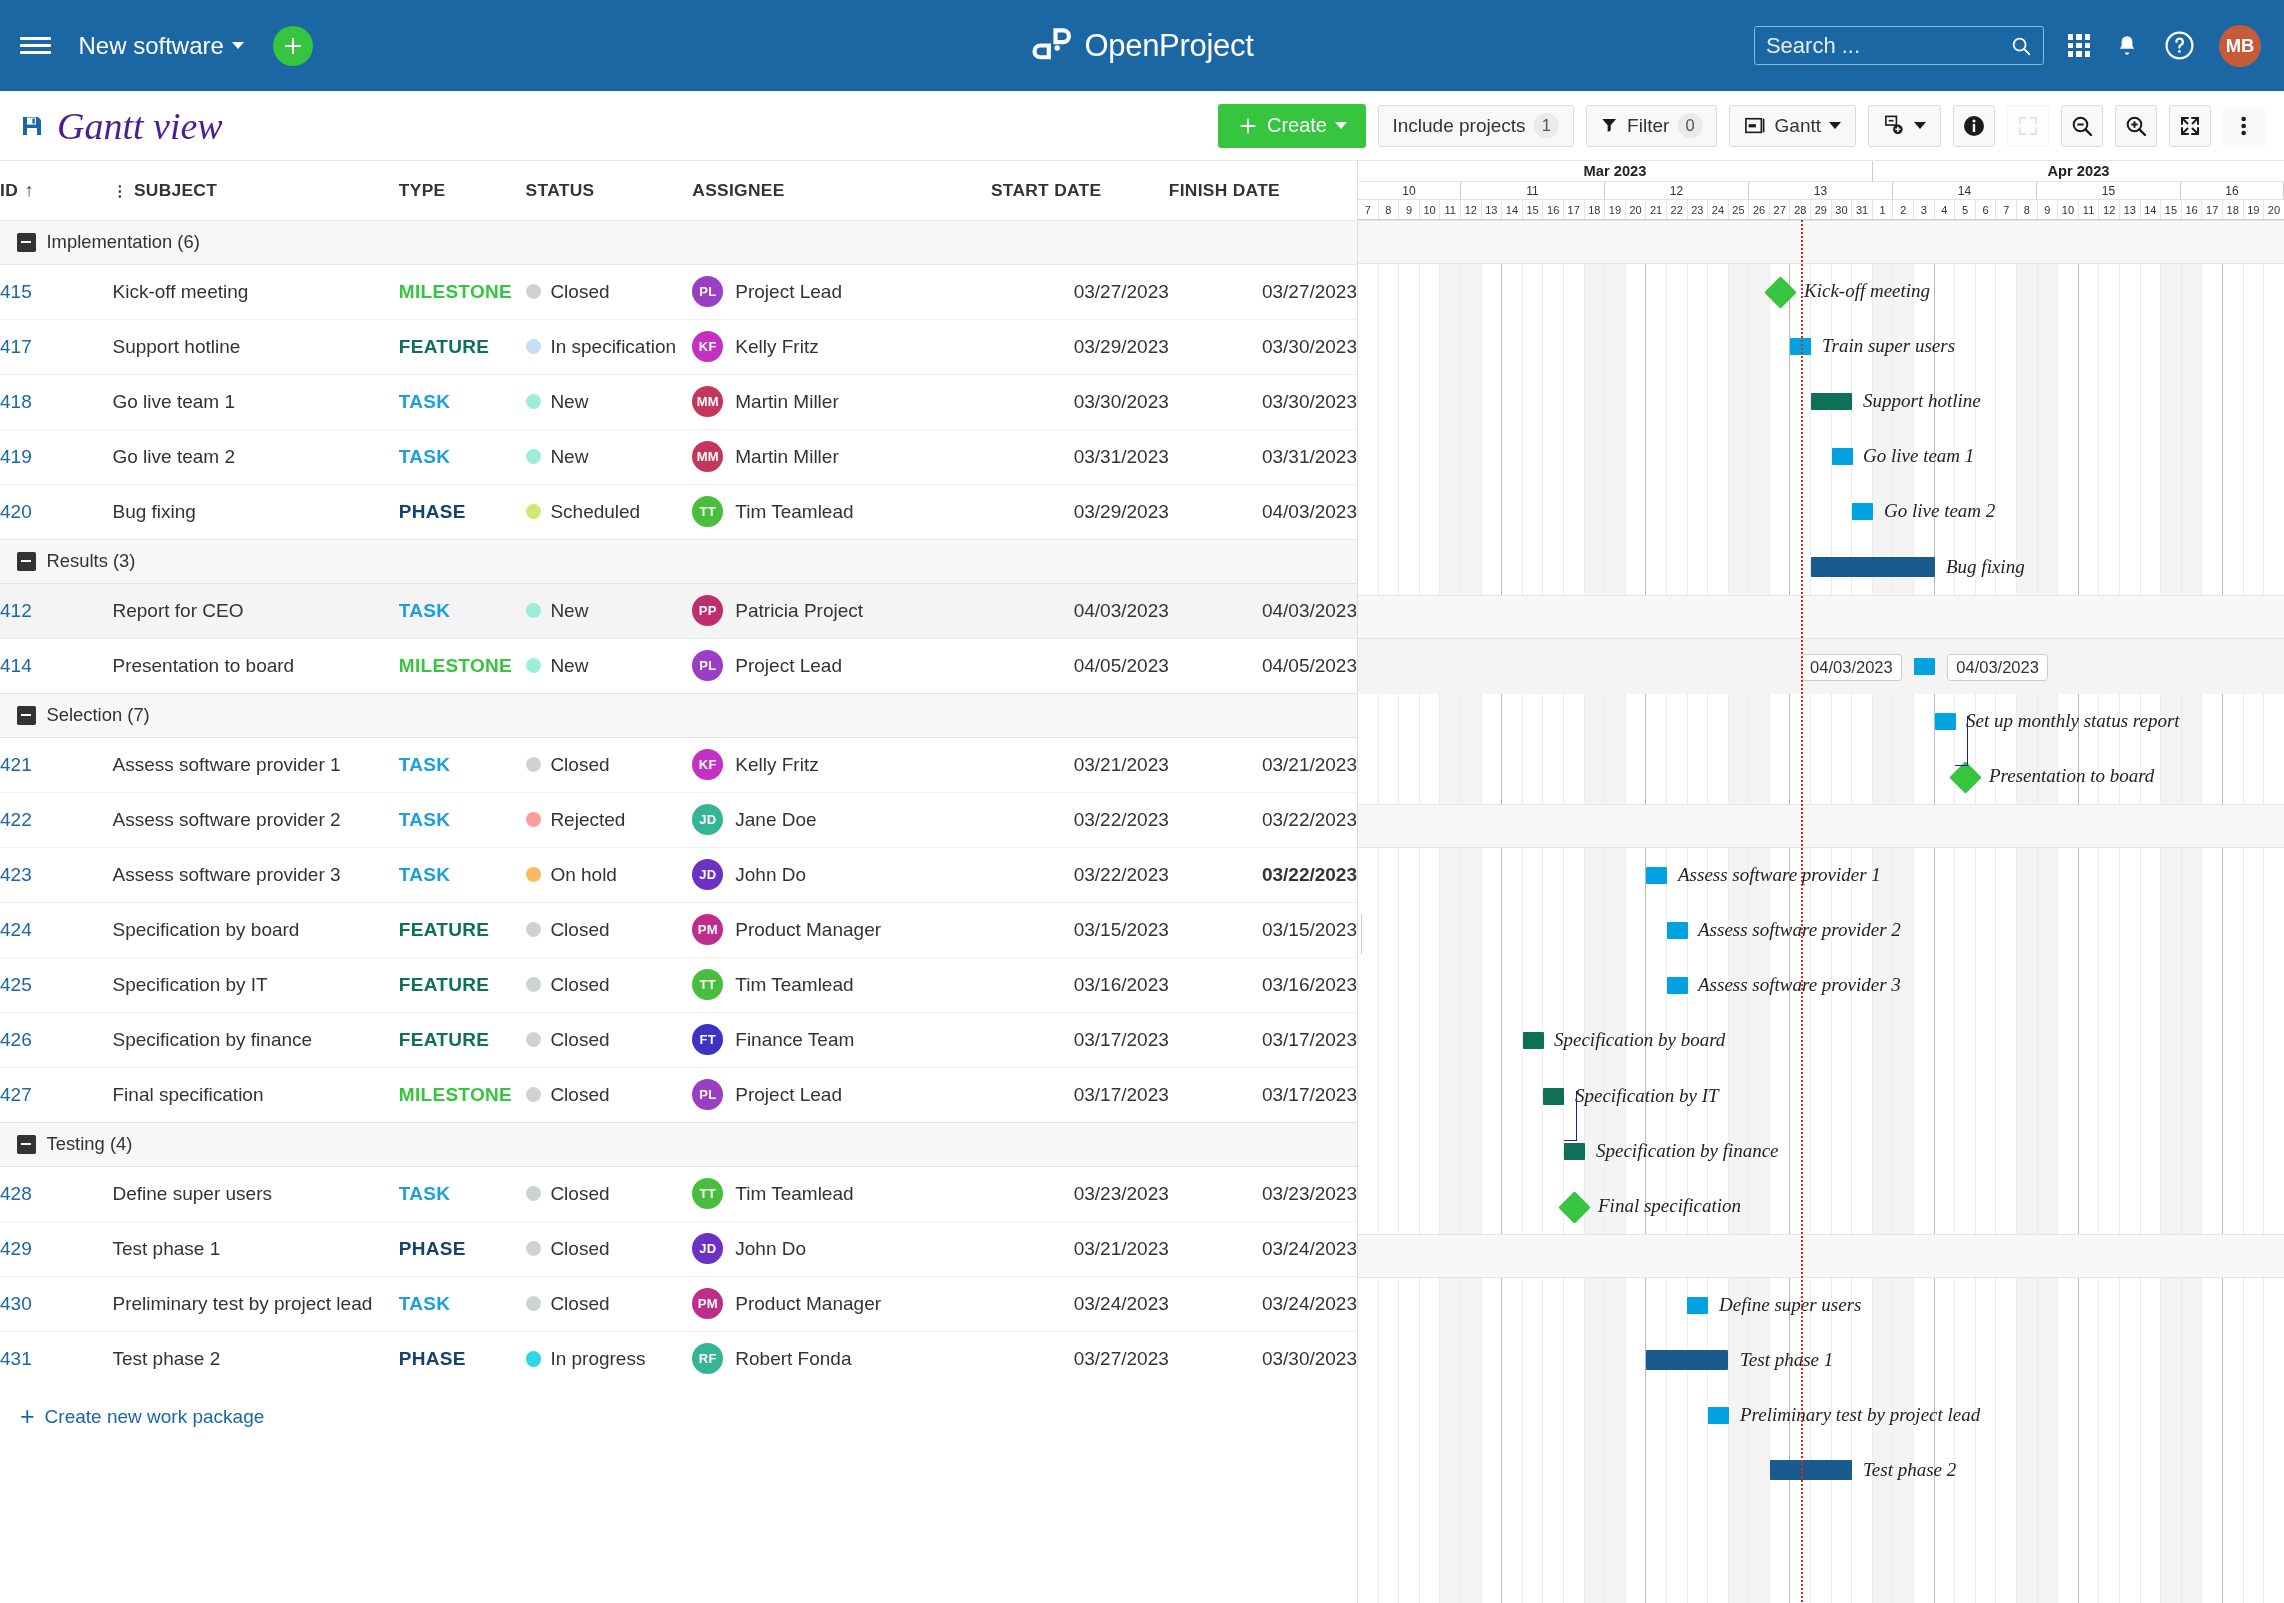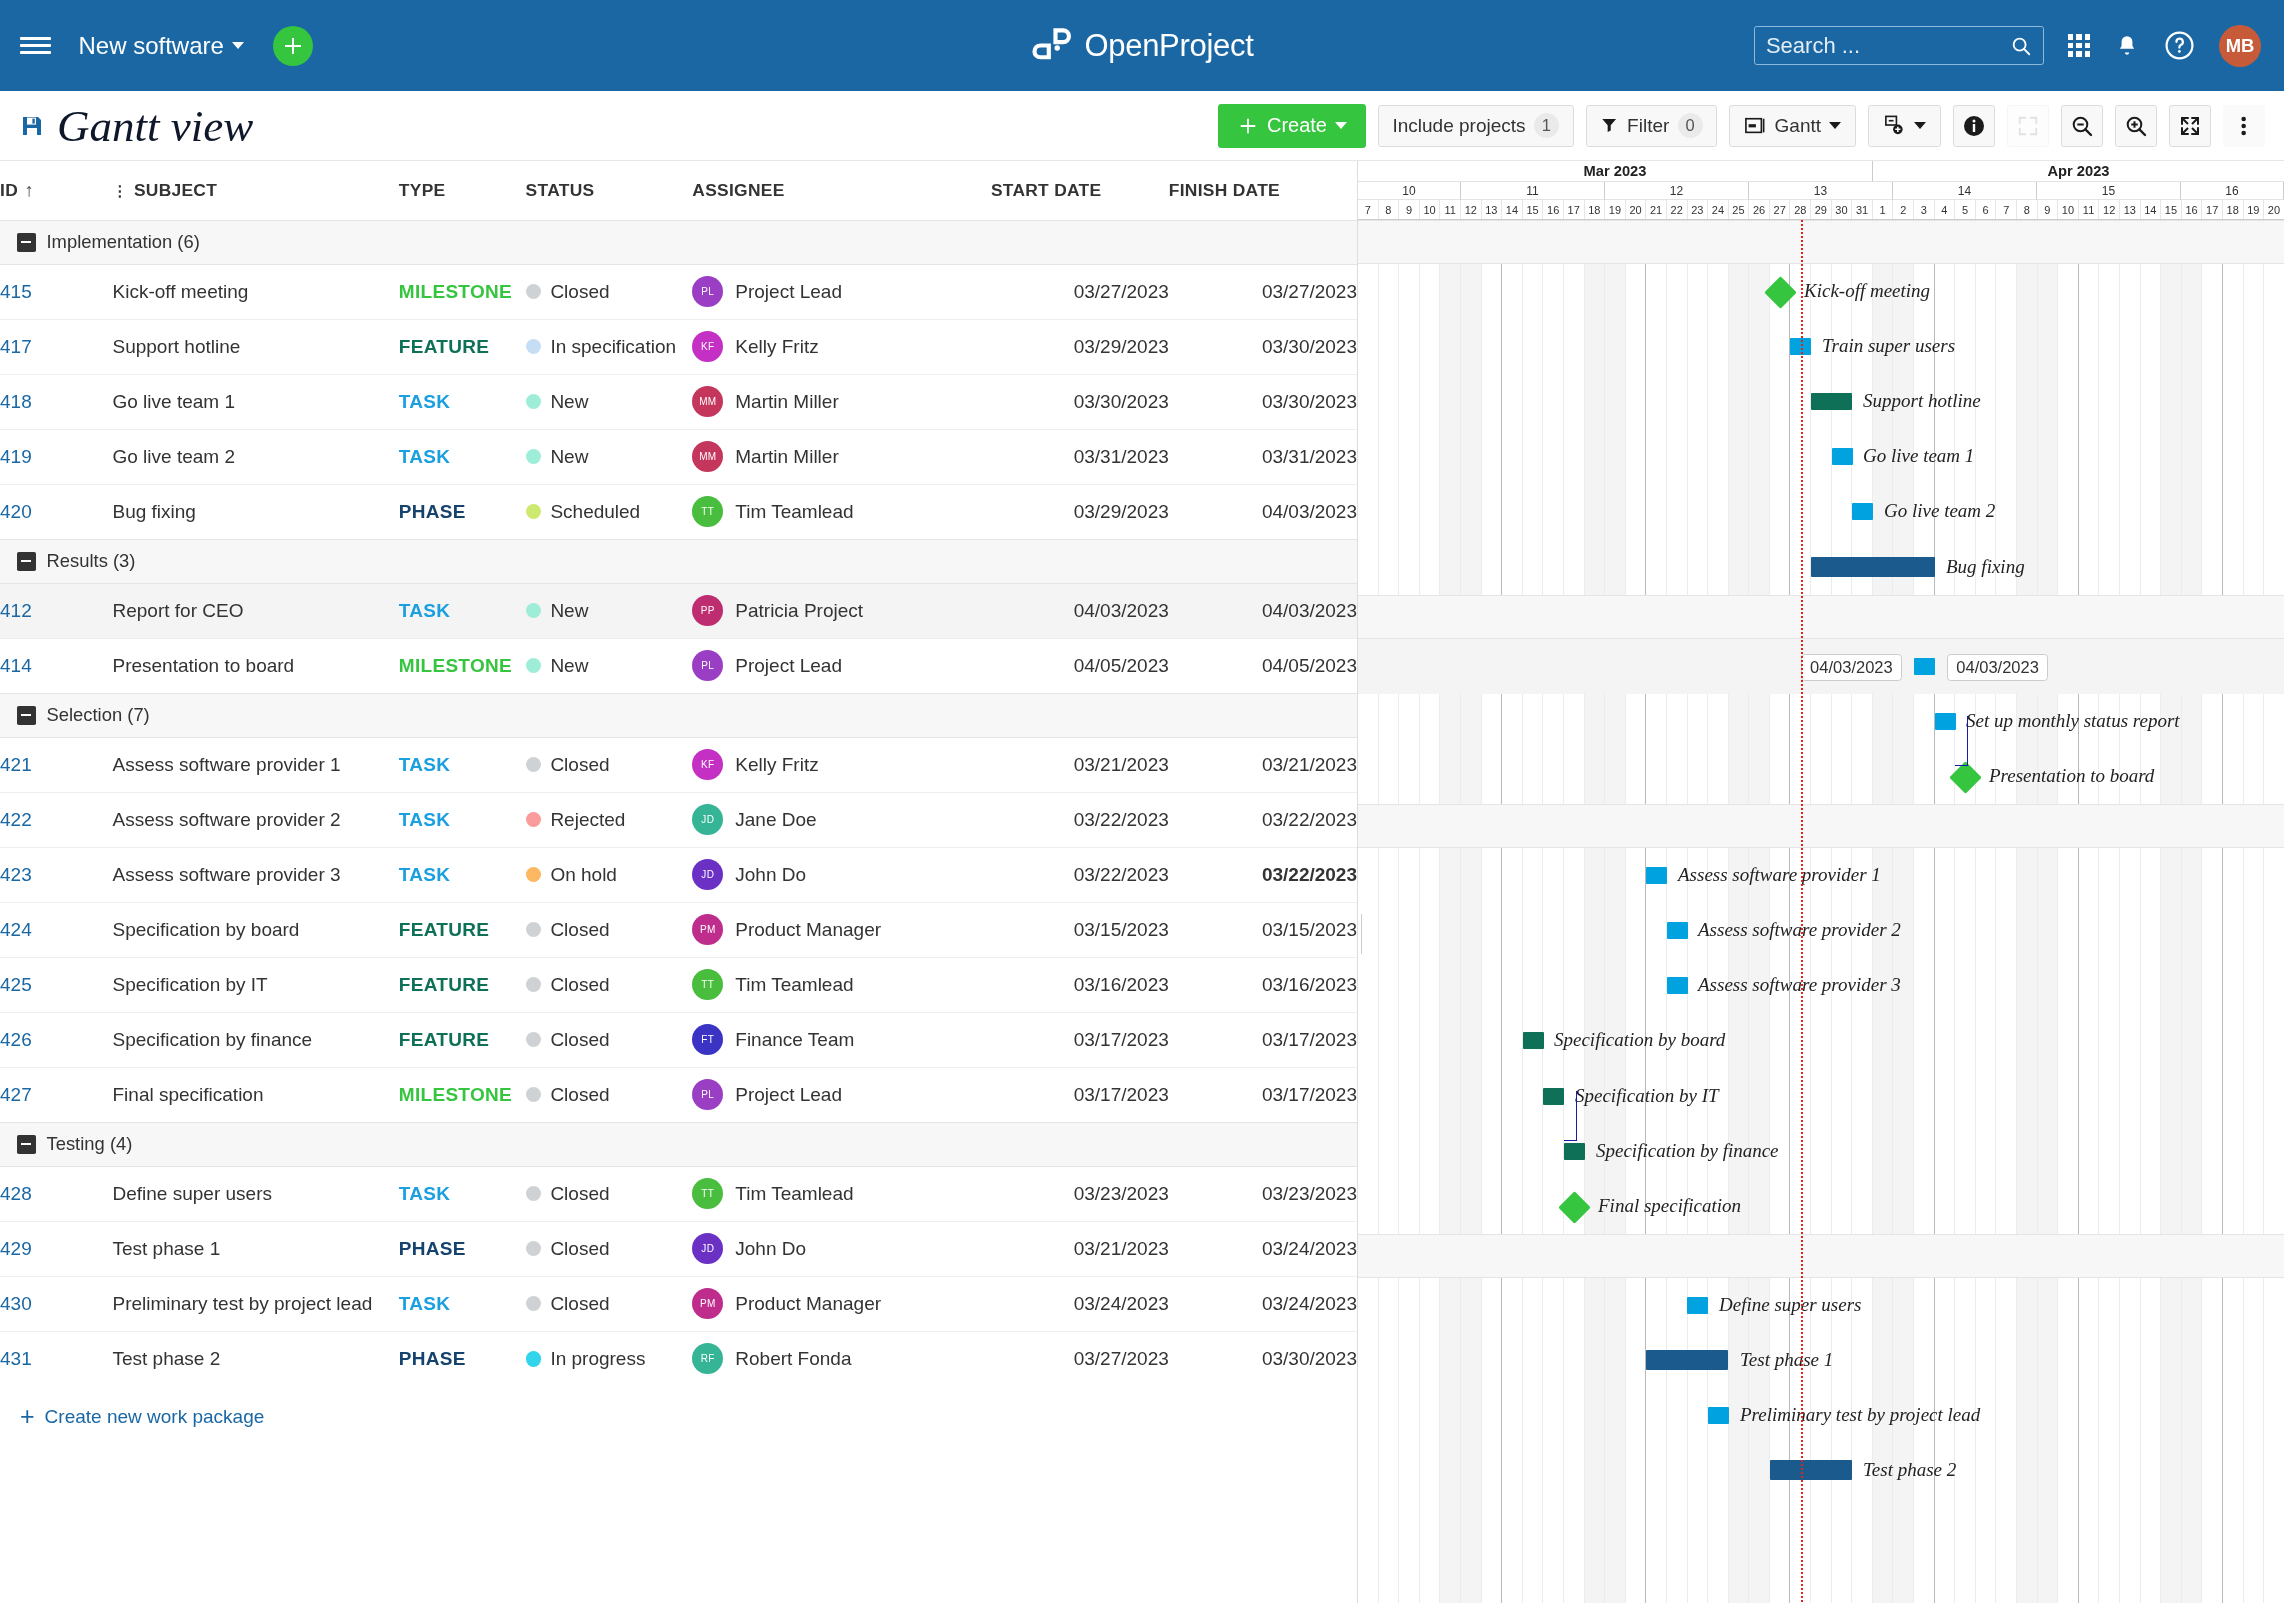--- a/index.html
+++ b/index.html
@@ -50,21 +50,21 @@
   }
 
   
   .toolbar {
     height: 70px; display:flex; align-items:center; padding: 0 20px;
     border-bottom: 0.9px solid #e7e7e7; background:#fff;
   }
   .view-title { display:flex; align-items:center; gap:13px; }
   .save-icon { width:24px; height:24px; }
   .view-title-text {
-    font-family:"Liberation Serif", serif; font-style:italic; font-size: 45px; color:#0f172a;
+    font-family:"Liberation Serif", serif; font-style:italic; font-size: 38px; color:#4c1d95;
   }
   .tb-right { margin-left:auto; display:flex; align-items:center; gap:12px; }
   .btn {
     height:42px; border:0.9px solid #dcdcdc; border-radius:2.8px; background:#f8f8f8;
     display:flex; align-items:center; gap:8.3px; padding: 0 13.8px; font-size:19px; color:#333; cursor:pointer;
     white-space:nowrap;
   }
   .btn.green { background:#35C53F; border-color:#35C53F; color:#fff; font-size:20px; padding:0 17.4px; height:44px;}
   .badge-count {
     background:#eaeaea; border-radius:50%; min-width:25px; height:25px; display:flex;
@@ -110,21 +110,21 @@
   .c-subject { width: 280px; }
   .c-type { width: 124px; font-weight:bold; font-size:18.4px; letter-spacing:0.3px;}
   .c-status { width: 163px; }
   .c-assignee { width: 292px; }
   .c-start { width: 174px; text-align:right; }
   .c-finish { width: 184px; text-align:right; padding-right: 55px;}
   .status-cell { display:flex; align-items:center; gap:9.2px; }
   .dot { width:15.6px;height:15.6px;border-radius:50%; flex:none;}
   .assignee-cell { display:flex; align-items:center; gap:12px; }
   .avatar {
-    width:31px;height:31px;border-radius:50%;color:#fff;font-size:10px;font-weight:normal;
+    width:31px;height:31px;border-radius:50%;color:#fff;font-size:13px;font-weight:bold;
     display:flex;align-items:center;justify-content:center; flex:none; letter-spacing:0.3px;
   }
   .date-warn { color:#F57C1F; }
   .date-late { color:#C8232C; font-weight:bold; }
   .create-new {
     display:flex; align-items:center; gap:10px; color:#1A67A3; font-size:19px;
     padding: 18.4px 0 0 20px; cursor:pointer;
   }
   .create-new .pl { font-size:25px; line-height:1; }
 

